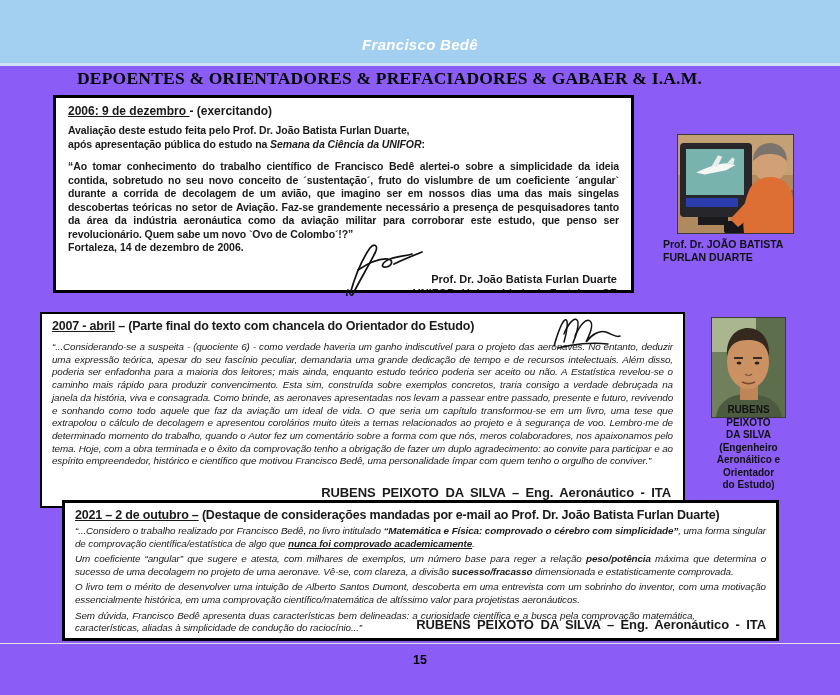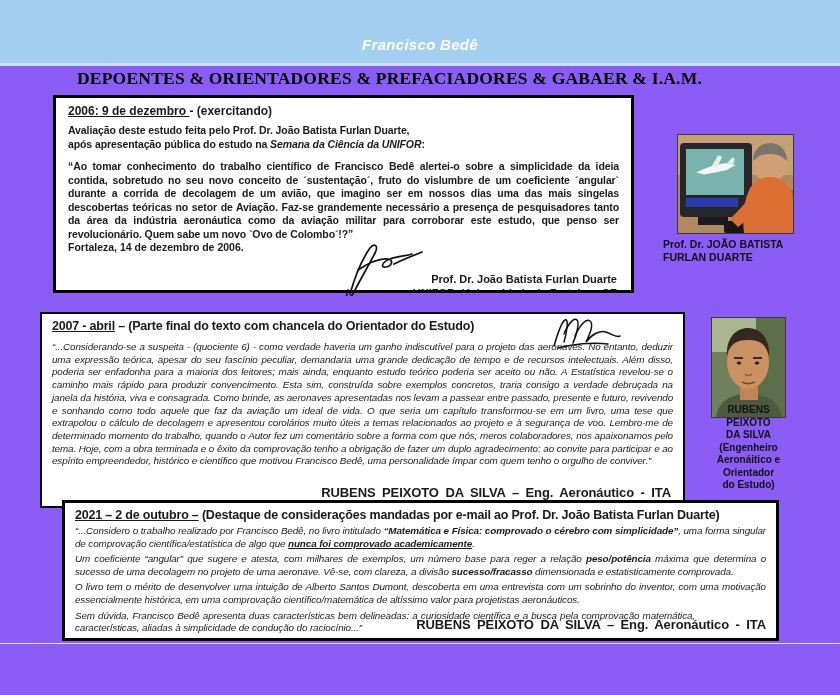--- a/index.html
+++ b/index.html
@@ -172,14 +172,15 @@
   <div class="tbox box3">
     <div class="bhead"><span class="u">2021 – 2 de outubro –</span><span> (Destaque de considerações mandadas por e-mail ao Prof. Dr.  João Batista Furlan Duarte)</span></div>
     <div class="b3-para"><span>“...Considero o trabalho realizado por Francisco Bedê, no livro intitulado </span><span class="bold">“Matemática e Física: comprovado o cérebro com simplicidade”</span><span>, uma forma singular de comprovação científica/estatística de algo que </span><span class="bold u">nunca foi comprovado academicamente</span><span>.</span></div>
     <div class="b3-para"><span>Um coeficiente “angular” que sugere e atesta, com milhares de exemplos, um número base para reger a relação </span><span class="bold">peso/potência</span><span> máxima que determina o sucesso de uma decolagem no projeto de uma aeronave. Vê-se, com clareza, a divisão </span><span class="bold">sucesso/fracasso</span><span> dimensionada e estatisticamente comprovada.</span></div>
     <div class="b3-para">O livro tem o mérito de desenvolver uma intuição de Alberto Santos Dumont, descoberta em uma entrevista com um sobrinho do inventor, com uma motivação essencialmente histórica, em uma comprovação científico/matemática de altíssimo valor para projetistas aeronáuticos.</div>
     <div class="b3-para" style="width:620px;">Sem dúvida, Francisco Bedê apresenta duas características bem delineadas: a curiosidade científica e a busca pela comprovação matemática, características, aliadas à simplicidade de condução do raciocínio...”</div>
     <div class="attr b3-attr">RUBENS PEIXOTO DA SILVA – Eng. Aeronáutico - ITA</div>
   </div>
 
   <div class="hairline"></div>
+  <div class="page-num">15</div>
 
 </div>
 
 </body></html>

